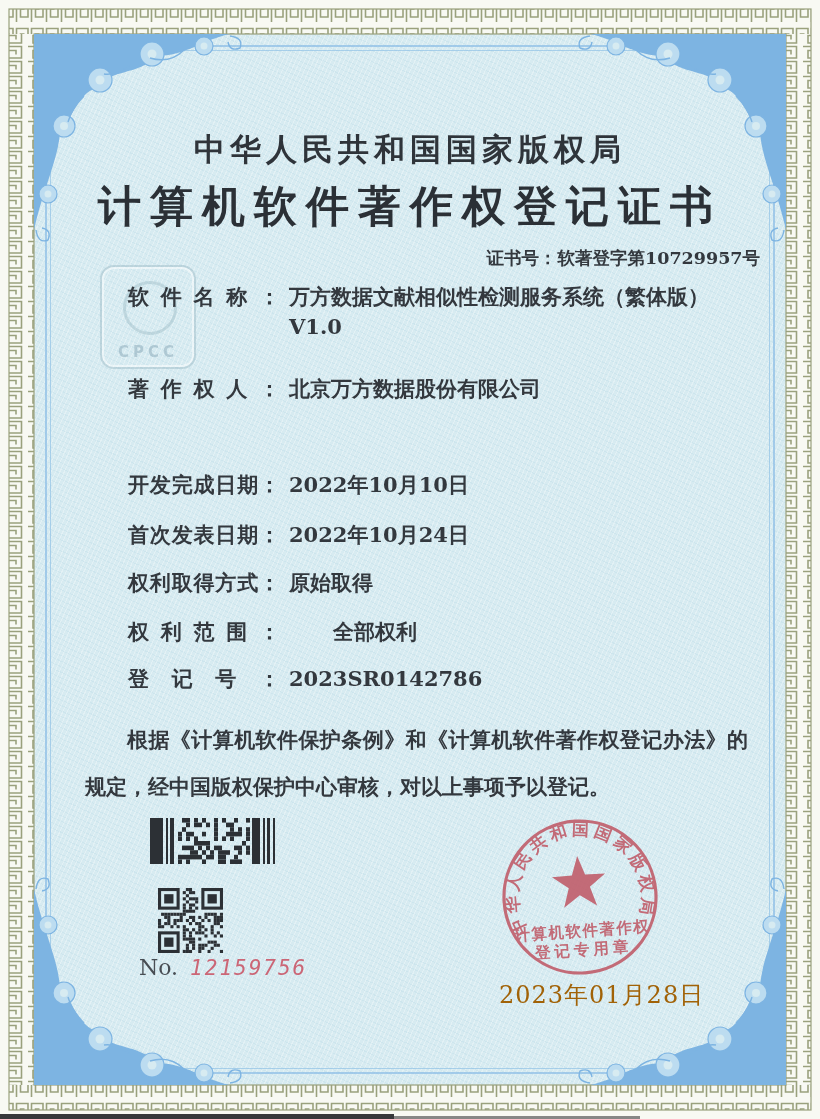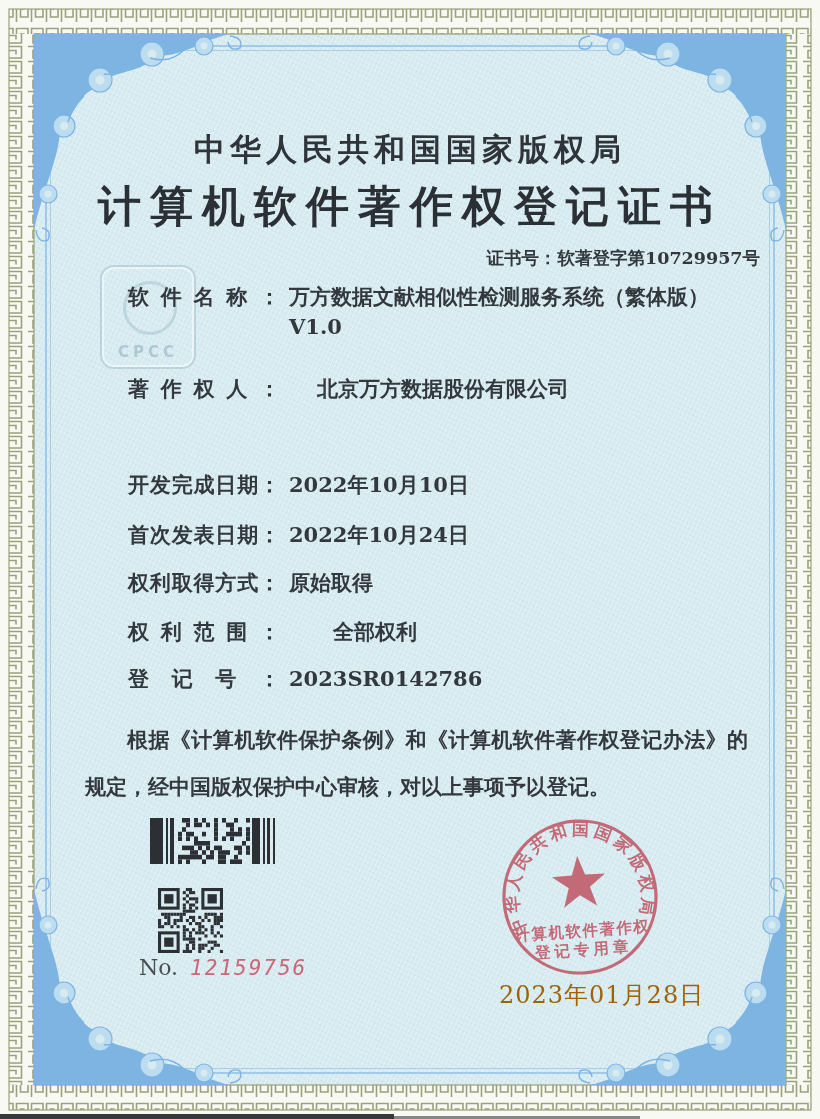--- a/index.html
+++ b/index.html
@@ -53,21 +53,21 @@
   }
   .field{
     position:absolute;left:92px;right:40px;display:flex;align-items:flex-start;
     font-size:21px;font-weight:bold;color:#33383e;line-height:30px;
   }
   .field-label{
     flex:none;width:152px;text-align:justify;text-align-last:justify;margin-left:36px;
   }
   .field-value{margin-left:9px;}
   .f-name{top:282px;}
-  .f-owner{top:374px;gap:28px;}
+  .f-owner{top:374px;}
   .f-dev{top:470px;}
   .f-pub{top:520px;}
   .f-acq{top:568px;}
   .f-scope{top:617px;gap:44px;}
   .f-reg{top:664px;}
   .statement{
     position:absolute;left:85px;top:716px;width:663px;
     font-size:21px;font-weight:bold;color:#33383e;line-height:47px;
   }
   .statement .s-line1{text-indent:2em;text-align:justify;text-align-last:justify;}

